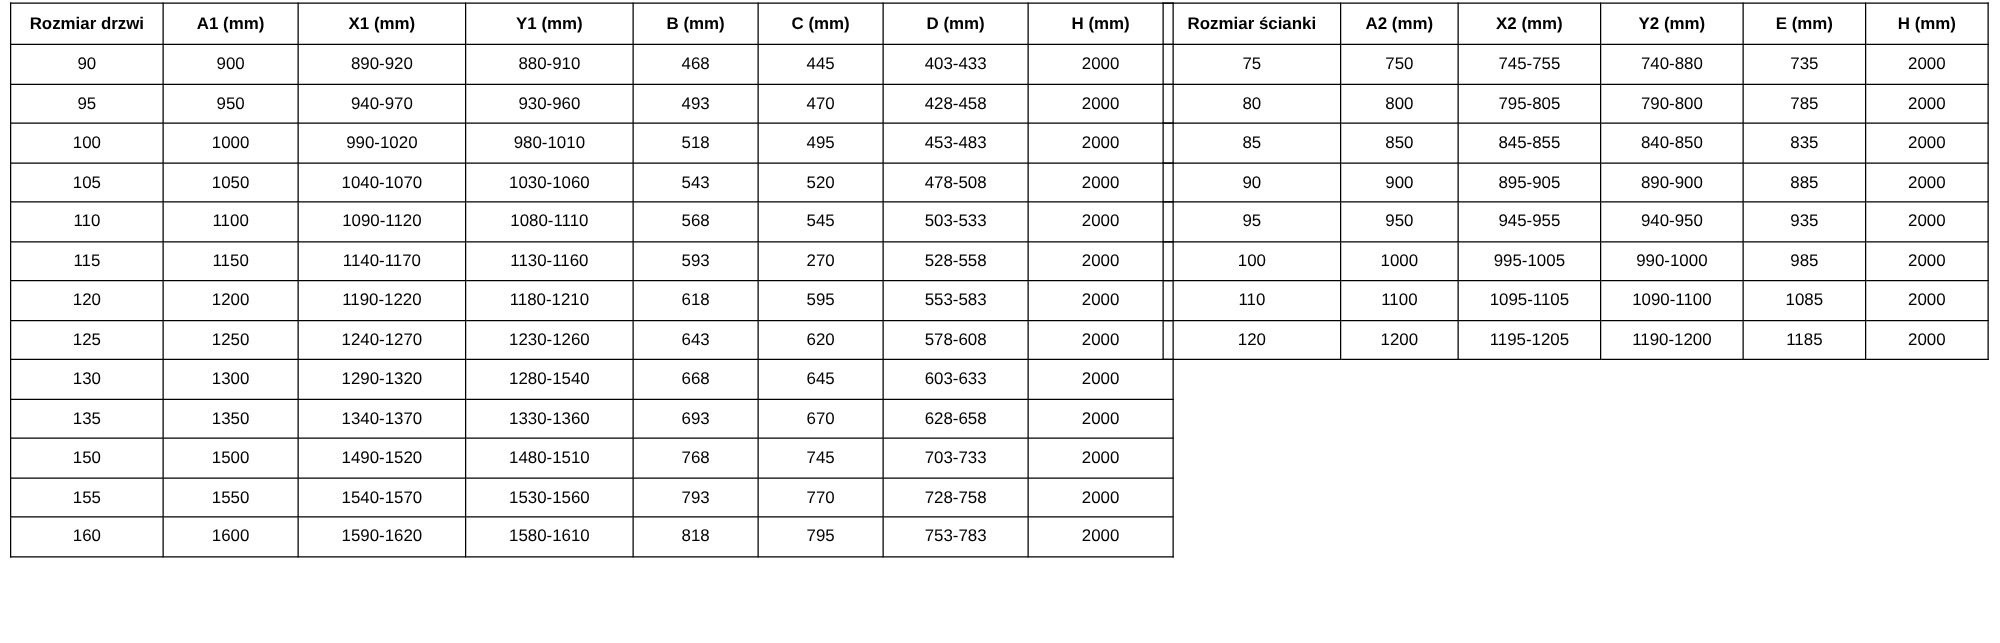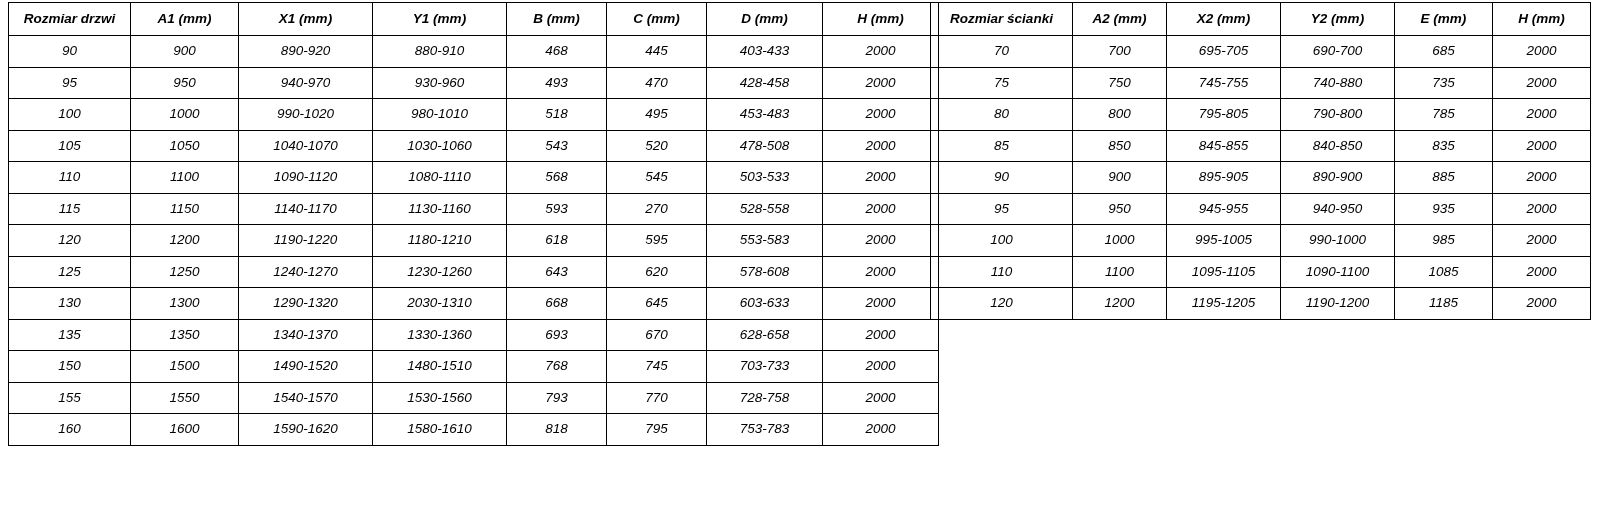--- a/index.html
+++ b/index.html
@@ -11,21 +11,20 @@
     width: 1600px;
     height: 514px;
     font-family: "Liberation Sans", sans-serif;
     color: #000000;
     overflow: hidden;
   }
   .page {
     position: relative;
     width: 1600px;
     height: 401px;
-    font-style: italic;
   }
   table.spec {
     border-collapse: collapse;
     table-layout: fixed;
     font-size: 13.5px;
   }
   table.spec th,
   table.spec td {
     border: 1px solid #000000;
     text-align: center;
@@ -181,21 +180,21 @@
           <td>1230-1260</td>
           <td>643</td>
           <td>620</td>
           <td>578-608</td>
           <td>2000</td>
         </tr>
         <tr>
           <td>130</td>
           <td>1300</td>
           <td>1290-1320</td>
-          <td>2030-1310</td>
+          <td>1280-1540</td>
           <td>668</td>
           <td>645</td>
           <td>603-633</td>
           <td>2000</td>
         </tr>
         <tr>
           <td>135</td>
           <td>1350</td>
           <td>1340-1370</td>
           <td>1330-1360</td>
@@ -251,28 +250,20 @@
           <th>Rozmiar ścianki</th>
           <th>A2 (mm)</th>
           <th>X2 (mm)</th>
           <th>Y2 (mm)</th>
           <th>E (mm)</th>
           <th>H (mm)</th>
         </tr>
     </thead>
     <tbody>
         <tr>
-          <td>70</td>
-          <td>700</td>
-          <td>695-705</td>
-          <td>690-700</td>
-          <td>685</td>
-          <td>2000</td>
-        </tr>
-        <tr>
           <td>75</td>
           <td>750</td>
           <td>745-755</td>
           <td>740-880</td>
           <td>735</td>
           <td>2000</td>
         </tr>
         <tr>
           <td>80</td>
           <td>800</td>

